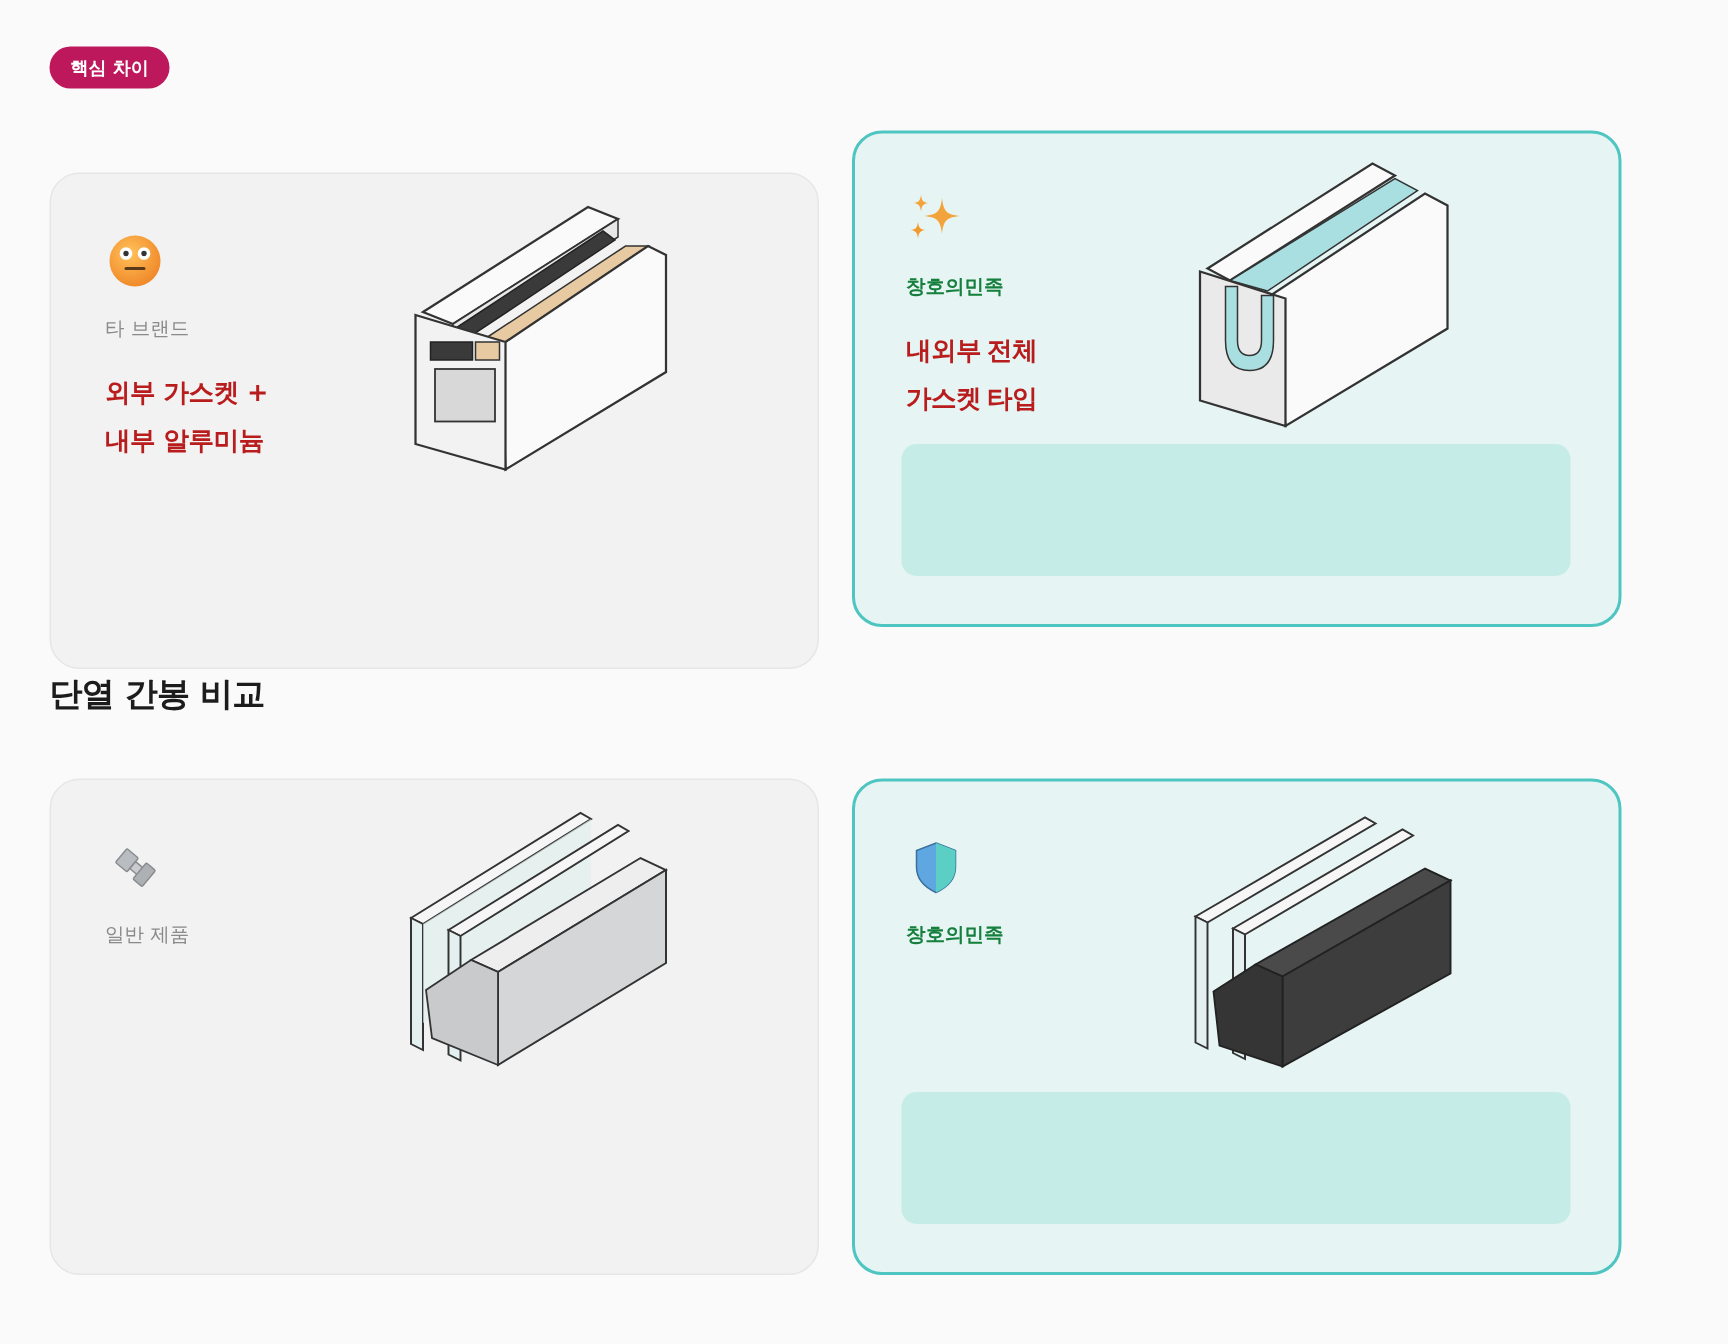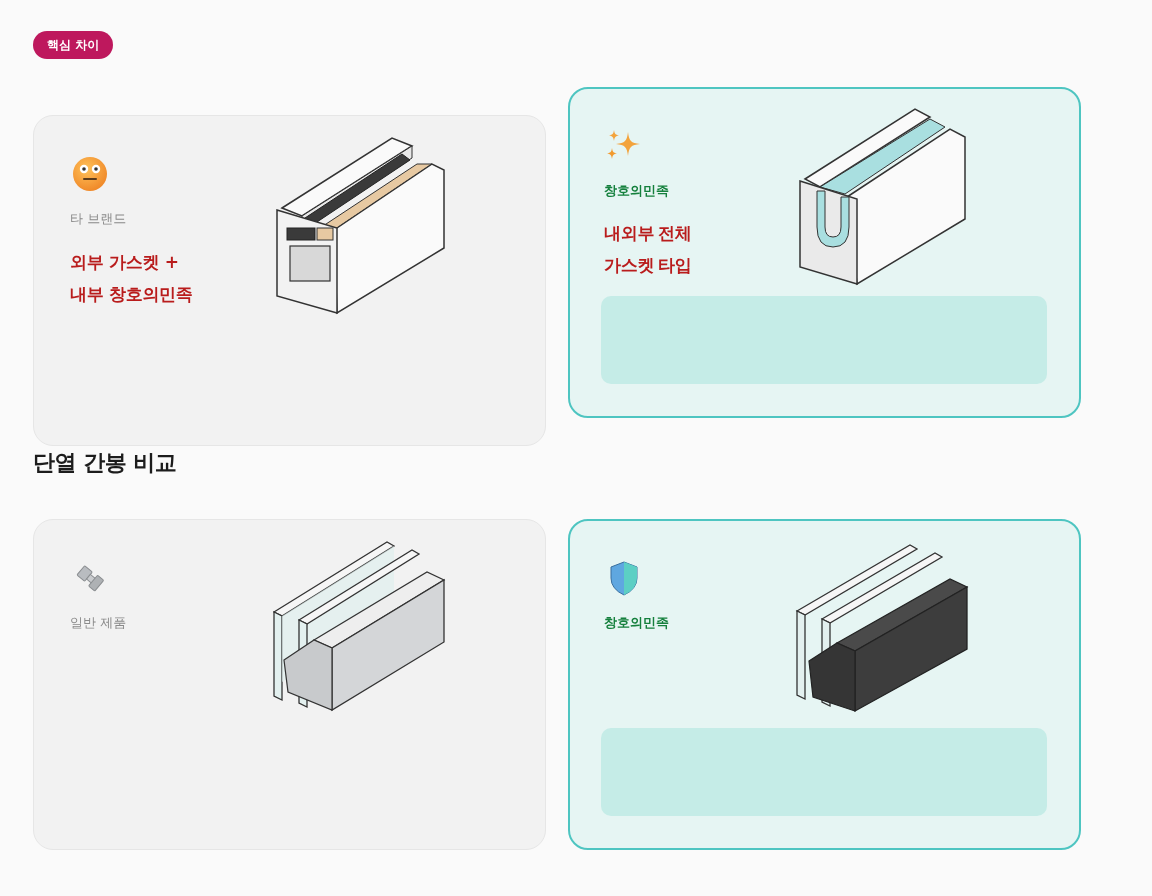--- a/index.html
+++ b/index.html
@@ -48,21 +48,21 @@
     <circle cx="20" cy="20" r="17" fill="url(#fg)"></circle>
     <circle cx="14" cy="15" r="4.2" fill="#fff"></circle>
       <circle cx="26" cy="15" r="4.2" fill="#fff"></circle>
     <circle cx="14" cy="15" r="1.8" fill="#333"></circle>
       <circle cx="26" cy="15" r="1.8" fill="#333"></circle>
     <rect x="13" y="24" width="14" height="2" rx="1" fill="#5a3a1a"></rect>
   </svg>
   <div class="brand">타 브랜드</div>
   <div class="desc">
     <div>외부 가스켓 +</div>
-    <div>내부 창호의민족</div>
+    <div>내부 알루미늄</div>
   </div>
   <svg class="illus" viewBox="0 0 200 195">
     <polygon points="20,80 130,10 150,18 40,88" fill="#fafafa" stroke="#333" stroke-width="1.5"></polygon>
     <polygon points="40,88 150,18 150,30 40,100" fill="#e8e8e8" stroke="#333" stroke-width="1"></polygon>
     <polygon points="43,90 140,26 148,32 52,96 52,112 43,112" fill="#3a3a3a" stroke="#222" stroke-width="1"></polygon>
     <polygon points="58,100 155,36 170,36 72,102" fill="#e7c9a2" stroke="#333" stroke-width="1"></polygon>
     <polygon points="72,102 170,36 182,42 182,120 75,185" fill="#fafafa" stroke="#333" stroke-width="1.5"></polygon>
     <polygon points="15,82 75,100 75,185 15,168" fill="#f2f2f2" stroke="#333" stroke-width="1.5"></polygon>
     <rect x="28" y="118" width="40" height="35" fill="#d8d8d8" stroke="#333" stroke-width="1.2"></rect>
     <rect x="55" y="100" width="16" height="12" fill="#e7c9a2" stroke="#333" stroke-width="1"></rect>

